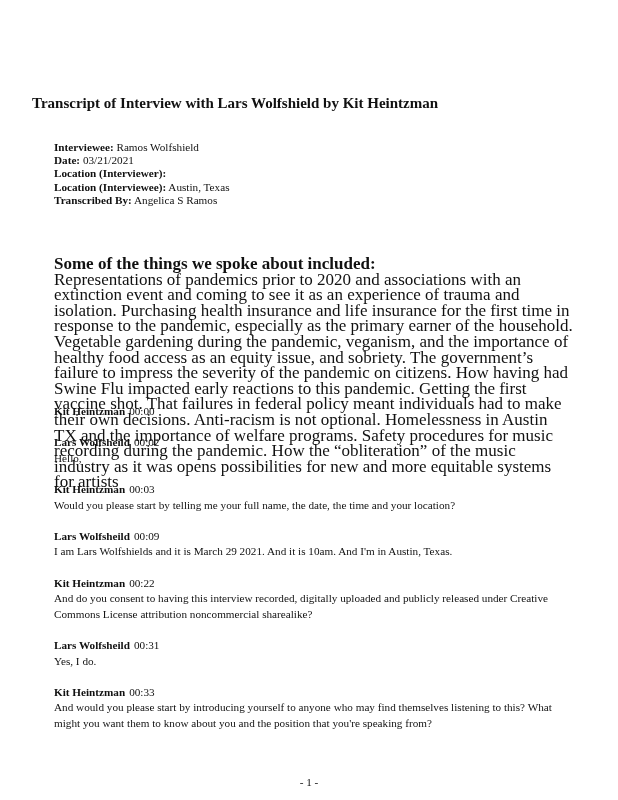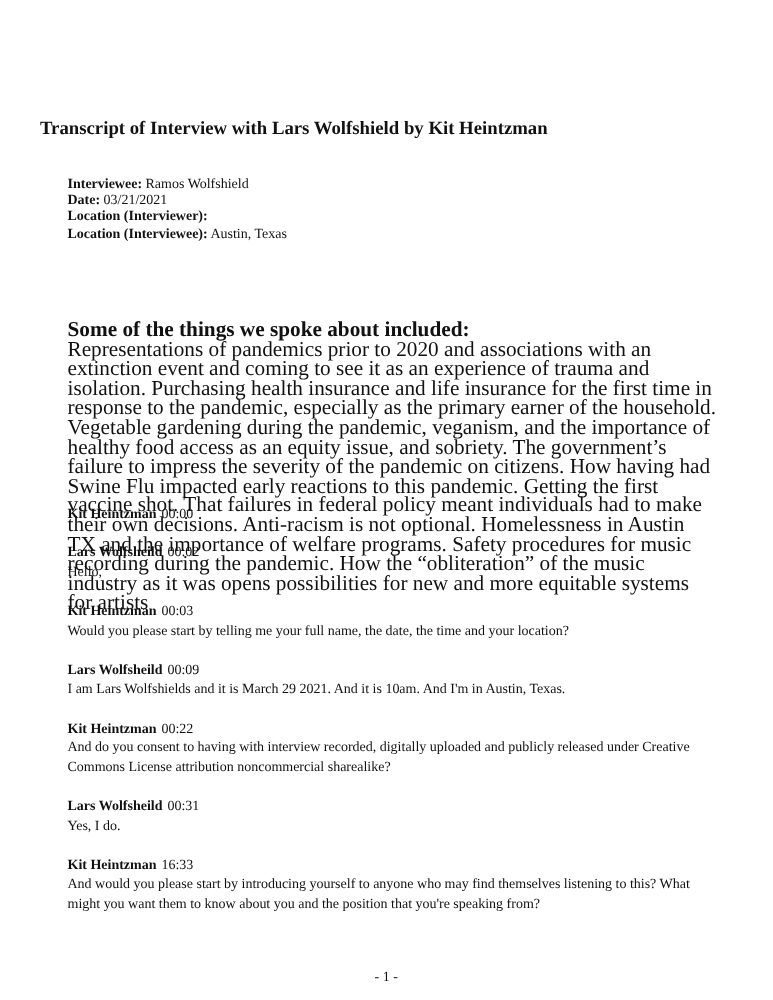--- a/index.html
+++ b/index.html
@@ -25,20 +25,21 @@
 </head>
 <body>
 
 <div class="title">Transcript of Interview with Lars Wolfshield by Kit Heintzman</div>
 
 <div class="meta">
   <div class="row"><b>Interviewee:</b> <span>Ramos Wolfshield</span></div>
   <div class="row"><b>Date:</b> <span>  03/21/2021</span></div>
   <div class="row"><b>Location (Interviewer):</b> <span></span></div>
   <div class="row"><b>Location (Interviewee):</b> <span> Austin, Texas</span></div>
+  <div class="row"><b>Transcribed By:</b> <span>Angelica S Ramos</span></div>
 </div>
 
 <div class="summary">
   <div class="head">Some of the things we spoke about included:</div>
   <div>Representations of pandemics prior to 2020 and associations with an extinction event and coming to see it as an experience of trauma and isolation. Purchasing health insurance and life insurance for the first time in response to the pandemic, especially as the primary earner of the household. Vegetable gardening during the pandemic, veganism, and the importance of healthy food access as an equity issue, and sobriety. The government’s failure to impress the severity of the pandemic on citizens. How having had Swine Flu impacted early reactions to this pandemic. Getting the first vaccine shot. That failures in federal policy meant individuals had to make their own decisions. Anti-racism is not optional. Homelessness in Austin TX and the importance of welfare programs. Safety procedures for music recording during the pandemic. How the “obliteration” of the music industry as it was opens possibilities for new and more equitable systems for artists</div>
 </div>
 
 <div class="turns">
   <div class="turn">
     <div><span class="spk">Kit Heintzman</span><span class="ts">00:00</span></div>
@@ -50,25 +51,25 @@
   <div class="turn">
     <div><span class="spk">Kit Heintzman</span><span class="ts">00:03</span></div>
     <div>Would you please start by telling me your full name, the date, the time and your location?</div>
   </div>
   <div class="turn">
     <div><span class="spk">Lars Wolfsheild</span><span class="ts">00:09</span></div>
     <div>I am Lars Wolfshields and it is March 29 2021. And it is 10am. And I'm in Austin, Texas.</div>
   </div>
   <div class="turn">
     <div><span class="spk">Kit Heintzman</span><span class="ts">00:22</span></div>
-    <div>And do you consent to having with interview recorded, digitally uploaded and publicly released under Creative Commons License attribution noncommercial sharealike?</div>
+    <div>And do you consent to having this interview recorded, digitally uploaded and publicly released under Creative Commons License attribution noncommercial sharealike?</div>
   </div>
   <div class="turn">
     <div><span class="spk">Lars Wolfsheild</span><span class="ts">00:31</span></div>
     <div>Yes, I do.</div>
   </div>
   <div class="turn">
-    <div><span class="spk">Kit Heintzman</span><span class="ts">16:33</span></div>
+    <div><span class="spk">Kit Heintzman</span><span class="ts">00:33</span></div>
     <div>And would you please start by introducing yourself to anyone who may find themselves listening to this? What might you want them to know about you and the position that you're speaking from?</div>
   </div>
 </div>
 
 <div class="pagenum">- 1 -</div>
 
 </body></html>

